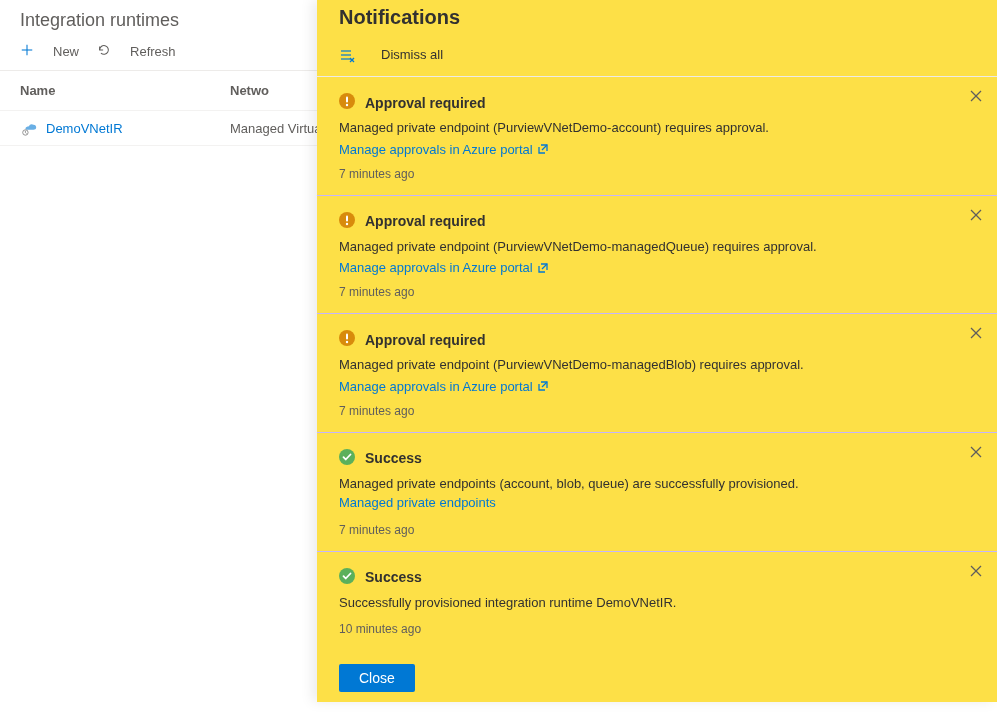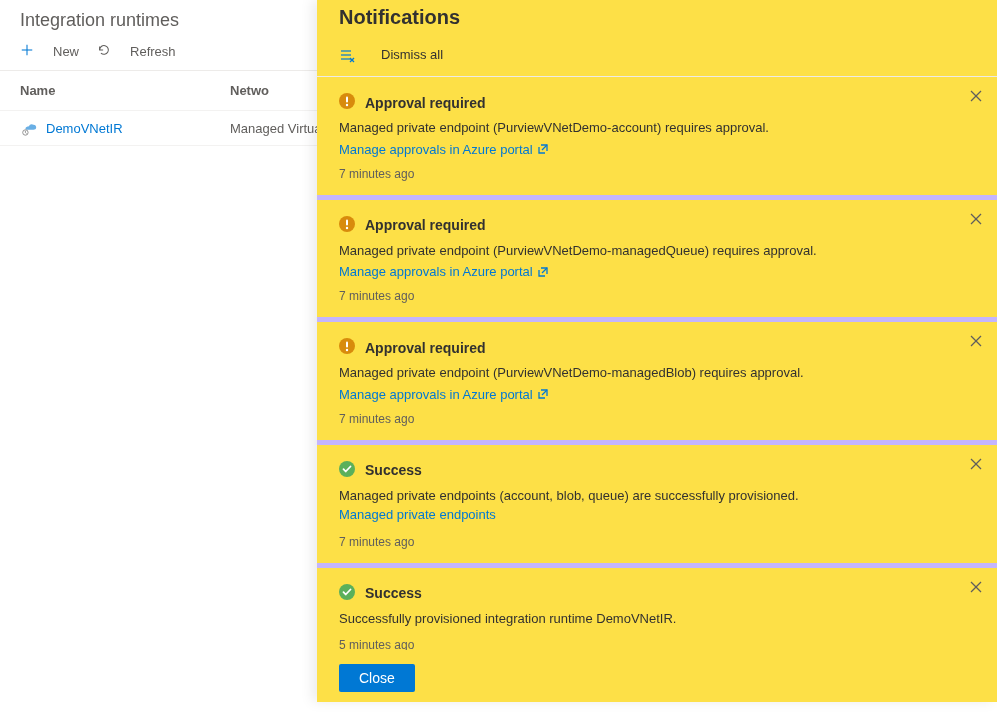--- a/index.html
+++ b/index.html
@@ -94,21 +94,21 @@
     color: #323130;
   }
   .dismiss-bar svg { width: 16px; height: 16px; color: #0078d4; }
   .notif-list {
     flex: 1;
     overflow-y: auto;
   }
   .notif {
     position: relative;
     padding: 16px 46px 14px 22px;
-    border-bottom: 5px solid #c4b5fd;
+    border-bottom: 1px solid #c4b5fd;
   }
   .notif-head {
     display: flex;
     align-items: center;
     gap: 10px;
     margin-bottom: 6px;
   }
   .status-icon { width: 16px; height: 16px; flex: none; }
   .notif-title { font-weight: 600; font-size: 14px; }
   .notif-msg { color: #323130; margin-bottom: 4px; line-height: 1.5; }
@@ -278,21 +278,21 @@
   </div>
       <div class="notif">
     <div class="notif-head">
       <span><svg class="status-icon" viewBox="0 0 16 16">
               <circle cx="8" cy="8" r="8" fill="#5bb05b"></circle>
               <path d="M4.5 8.2l2.2 2.3 4.8-5" stroke="#fff" stroke-width="1.8" fill="none" stroke-linecap="round" stroke-linejoin="round"></path>
             </svg></span>
       <span class="notif-title">Success</span>
     </div>
     <div class="notif-msg">Successfully provisioned integration runtime DemoVNetIR.</div>
-    <div class="notif-time">5 minutes ago</div>
+    <div class="notif-time">10 minutes ago</div>
     <span class="notif-close"><svg viewBox="0 0 14 14" stroke="currentColor" stroke-width="1.3">
             <line x1="2" y1="2" x2="12" y2="12"></line>
             <line x1="12" y1="2" x2="2" y2="12"></line>
           </svg></span>
   </div>
     </div>
 
   <div class="panel-footer">
     <button class="close-btn">Close</button>
   </div>

